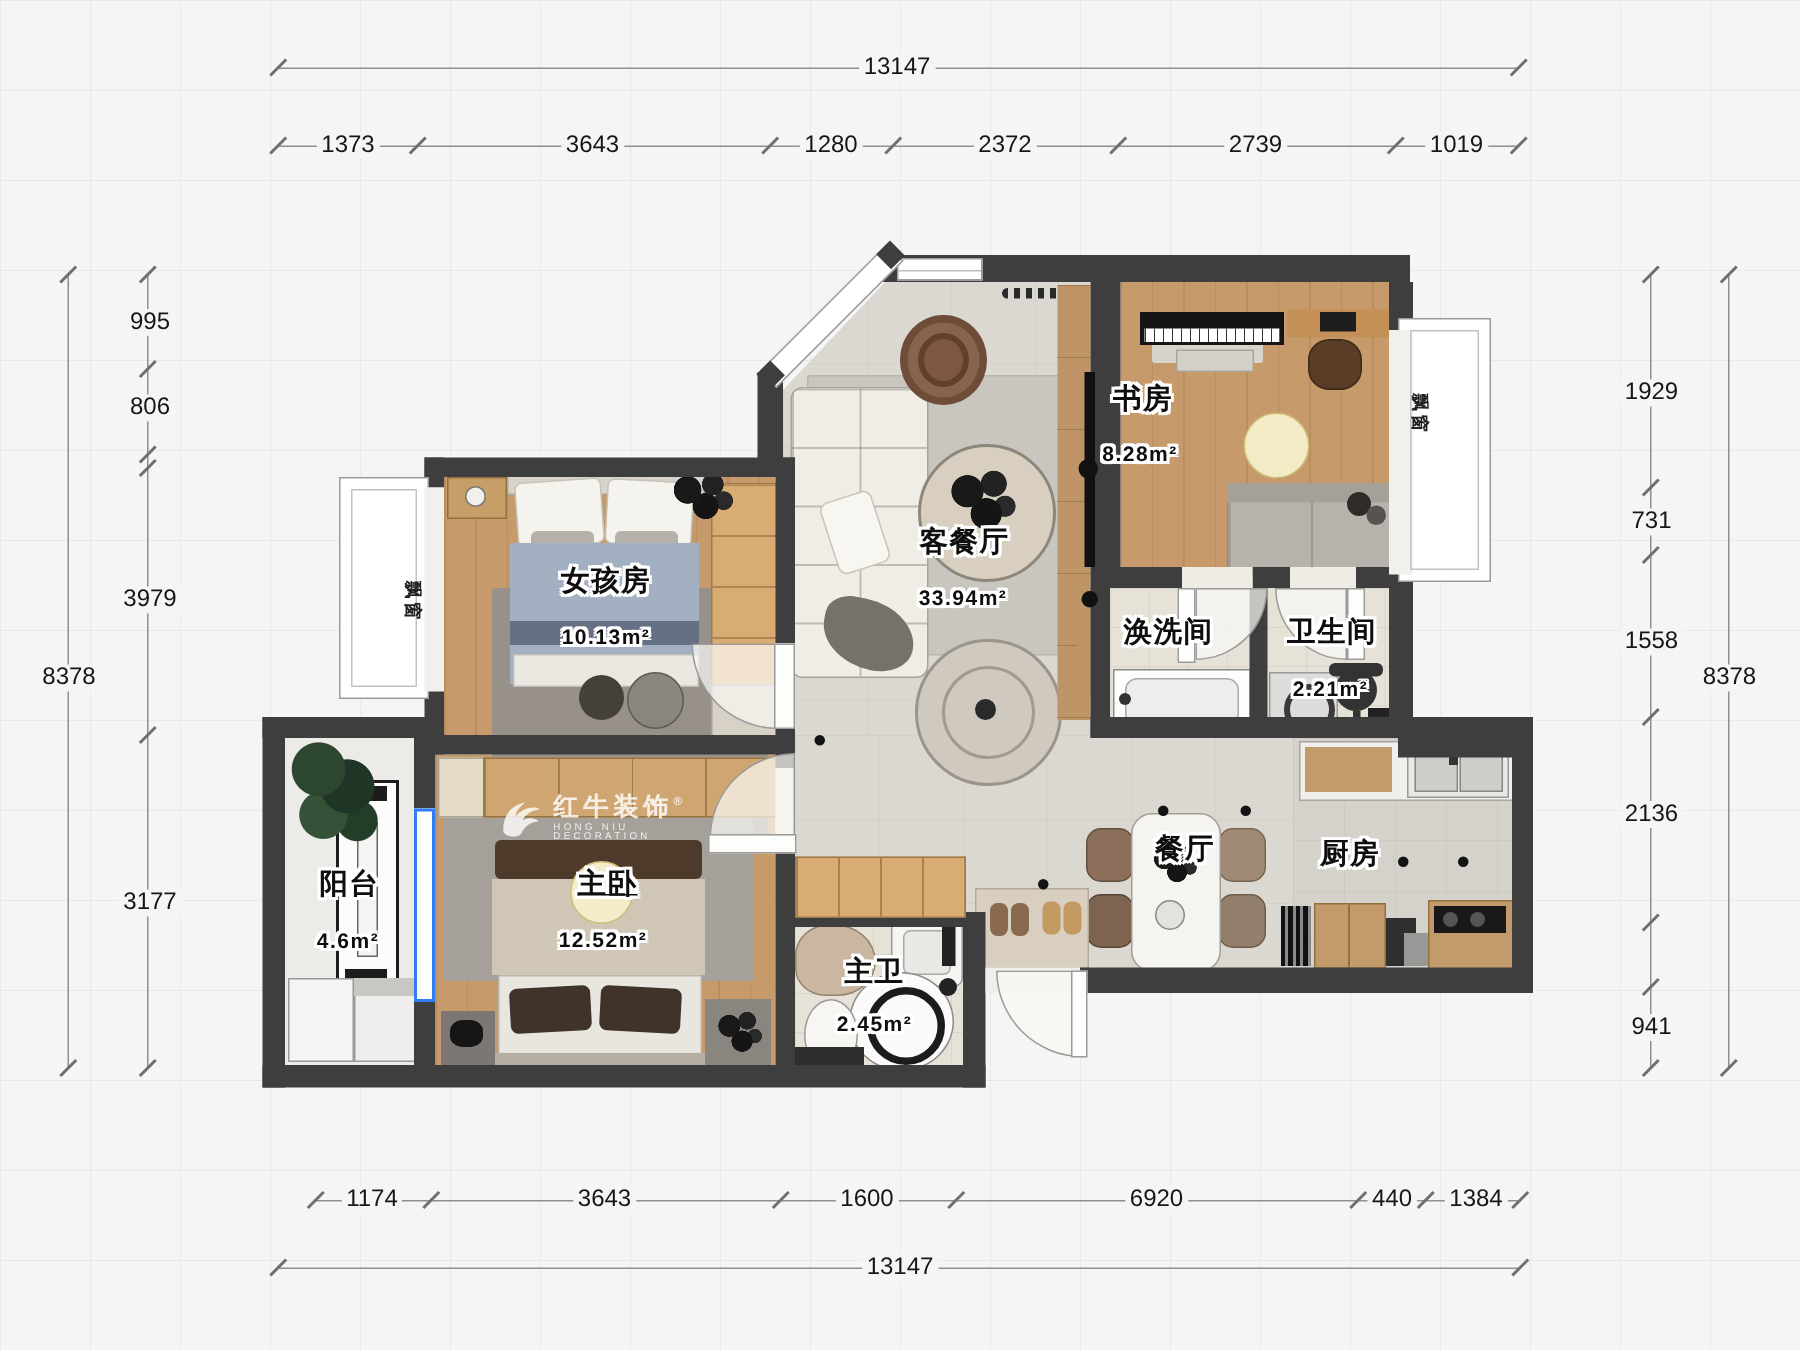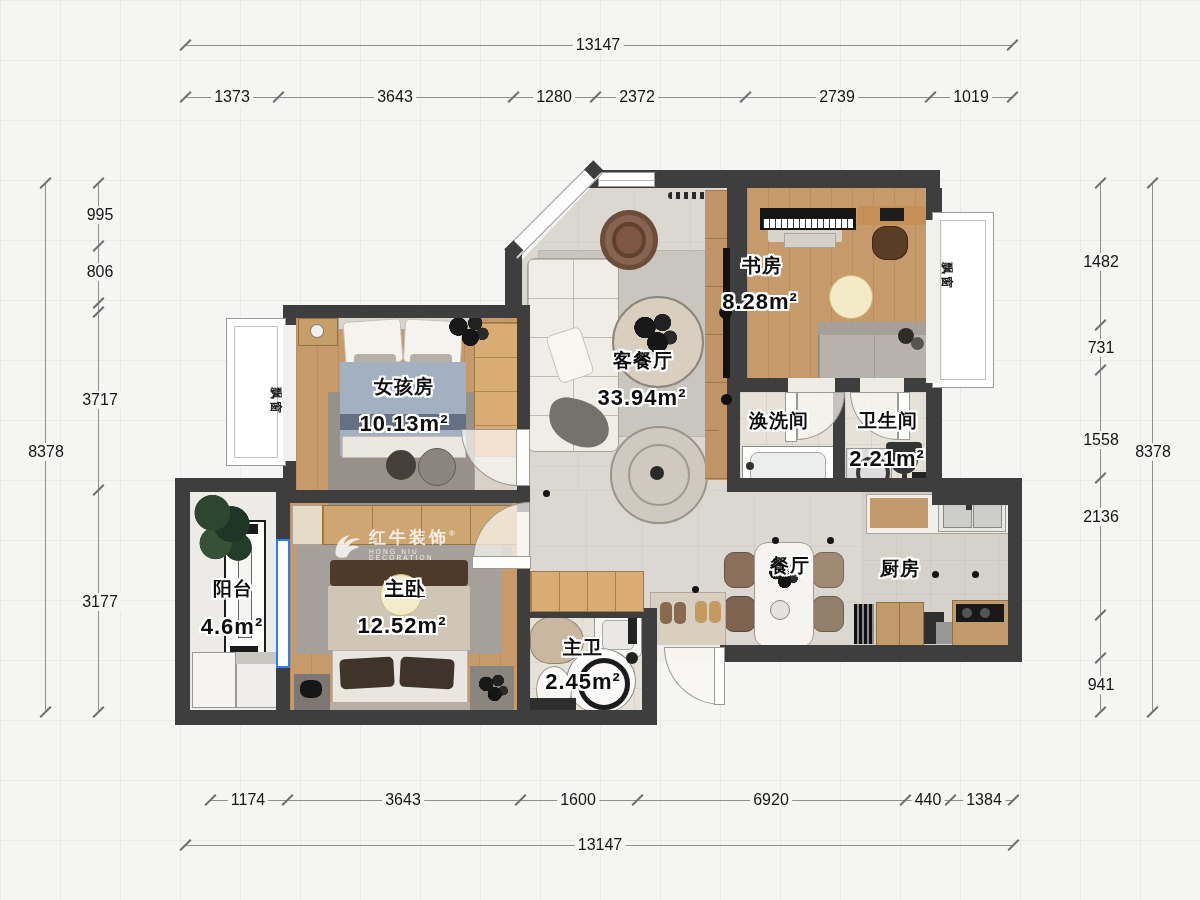--- a/index.html
+++ b/index.html
@@ -24,21 +24,21 @@
   .bluewin{position:absolute;background:#fdfdfd;border:2px solid #2f7df6;z-index:32;}
   .arc{position:absolute;z-index:33;background:rgba(250,248,244,.72);border:1px solid #9a9a9a;}
   .leaf{position:absolute;z-index:34;background:#fdfdfc;border:1px solid #9a9a9a;}
   .gap{position:absolute;z-index:31;background:#efece6;}
   .diagwin{position:absolute;left:512px;top:245px;width:118px;height:14px;background:#fff;border:1px solid #999;transform:rotate(-45deg);transform-origin:0 50%;z-index:32;}
   .diagwin:before,.diagwin:after{content:"";position:absolute;top:-1px;width:13px;height:14px;background:#3e3e3e;}
   .diagwin:before{left:-4px;} .diagwin:after{right:-4px;}
   .dot{position:absolute;width:7px;height:7px;border-radius:50%;background:#141414;z-index:5;}
   .rlabel,.rarea{position:absolute;z-index:40;font-weight:700;color:#0e0e0e;white-space:nowrap;transform:translate(-50%,-50%);letter-spacing:1px;
     text-shadow:-2px 0 #fff,2px 0 #fff,0 -2px #fff,0 2px #fff,-1px -1px #fff,1px 1px #fff,1px -1px #fff,-1px 1px #fff,-2px -2px #fff,2px 2px #fff,2px -2px #fff,-2px 2px #fff;}
-  .rlabel{font-size:19px;} .rarea{font-size:22px;}
+  .rlabel{font-size:19px;} .rarea{font-size:14px;}
   .baylab{position:absolute;z-index:40;font-size:12px;color:#222;letter-spacing:2px;white-space:nowrap;transform:translate(-50%,-50%) rotate(90deg);font-weight:600;}
   .dline{position:absolute;background:#8f8f8f;z-index:45;}
   .tick{position:absolute;width:15px;height:2px;background:#6f6f6f;transform:rotate(-45deg);z-index:46;}
   .dim{position:absolute;z-index:50;font-size:16px;color:#161616;background:#f5f5f3;padding:0 3px;transform:translate(-50%,-50%);white-space:nowrap;}
   .knot{position:absolute;z-index:3;border-radius:50%;background:#7d5741;box-shadow:inset 0 0 0 5px rgba(60,34,18,.35),inset 0 0 0 12px rgba(255,255,255,.08);}
   .knot:after{content:"";position:absolute;inset:12px;border-radius:50%;border:4px solid rgba(54,30,15,.4);}
   .plantdots{position:absolute;z-index:4;
     background:radial-gradient(circle at 30% 35%,#191919 22%,transparent 23%),
                radial-gradient(circle at 65% 25%,#222 17%,transparent 18%),
                radial-gradient(circle at 55% 65%,#151515 24%,transparent 25%),
@@ -302,21 +302,21 @@
   <div class="tick" style="left:178px;top:96px;"></div>
   <div class="tick" style="left:271px;top:96px;"></div>
   <div class="tick" style="left:506px;top:96px;"></div>
   <div class="tick" style="left:588px;top:96px;"></div>
   <div class="tick" style="left:738px;top:96px;"></div>
   <div class="tick" style="left:923px;top:96px;"></div>
   <div class="tick" style="left:1005px;top:96px;"></div>
   <div class="dim" style="left:232px;top:97px;">1373</div>
   <div class="dim" style="left:395px;top:97px;">3643</div>
   <div class="dim" style="left:554px;top:97px;">1280</div>
-  <div class="dim" style="left:637px;top:97px;">2372</div>
+  <div class="dim" style="left:670px;top:97px;">2372</div>
   <div class="dim" style="left:837px;top:97px;">2739</div>
   <div class="dim" style="left:971px;top:97px;">1019</div>
 
   <div class="dline" style="left:210px;top:800px;width:803px;height:1px;"></div>
   <div class="tick" style="left:203px;top:799px;"></div>
   <div class="tick" style="left:280px;top:799px;"></div>
   <div class="tick" style="left:513px;top:799px;"></div>
   <div class="tick" style="left:630px;top:799px;"></div>
   <div class="tick" style="left:898px;top:799px;"></div>
   <div class="tick" style="left:943px;top:799px;"></div>
@@ -340,35 +340,35 @@
 
   <div class="dline" style="left:98px;top:183px;width:1px;height:529px;"></div>
   <div class="tick" style="left:91px;top:182px;"></div>
   <div class="tick" style="left:91px;top:245px;"></div>
   <div class="tick" style="left:91px;top:302px;"></div>
   <div class="tick" style="left:91px;top:311px;"></div>
   <div class="tick" style="left:91px;top:489px;"></div>
   <div class="tick" style="left:91px;top:711px;"></div>
   <div class="dim" style="left:100px;top:215px;">995</div>
   <div class="dim" style="left:100px;top:272px;">806</div>
-  <div class="dim" style="left:100px;top:400px;">3717</div>
+  <div class="dim" style="left:100px;top:400px;">3979</div>
   <div class="dim" style="left:100px;top:602px;">3177</div>
 
   <div class="dline" style="left:1100px;top:183px;width:1px;height:529px;"></div>
   <div class="tick" style="left:1093px;top:182px;"></div>
   <div class="tick" style="left:1093px;top:324px;"></div>
   <div class="tick" style="left:1093px;top:369px;"></div>
   <div class="tick" style="left:1093px;top:477px;"></div>
   <div class="tick" style="left:1093px;top:614px;"></div>
   <div class="tick" style="left:1093px;top:657px;"></div>
   <div class="tick" style="left:1093px;top:711px;"></div>
-  <div class="dim" style="left:1101px;top:262px;">1482</div>
+  <div class="dim" style="left:1101px;top:262px;">1929</div>
   <div class="dim" style="left:1101px;top:348px;">731</div>
-  <div class="dim" style="left:1101px;top:440px;">1558</div>
-  <div class="dim" style="left:1101px;top:517px;">2136</div>
+  <div class="dim" style="left:1101px;top:428px;">1558</div>
+  <div class="dim" style="left:1101px;top:543px;">2136</div>
   <div class="dim" style="left:1101px;top:685px;">941</div>
 
   <div class="dline" style="left:1152px;top:183px;width:1px;height:529px;"></div>
   <div class="tick" style="left:1145px;top:182px;"></div>
   <div class="tick" style="left:1145px;top:711px;"></div>
   <div class="dim" style="left:1153px;top:452px;">8378</div>
 
 </div>
 
 </body></html>

